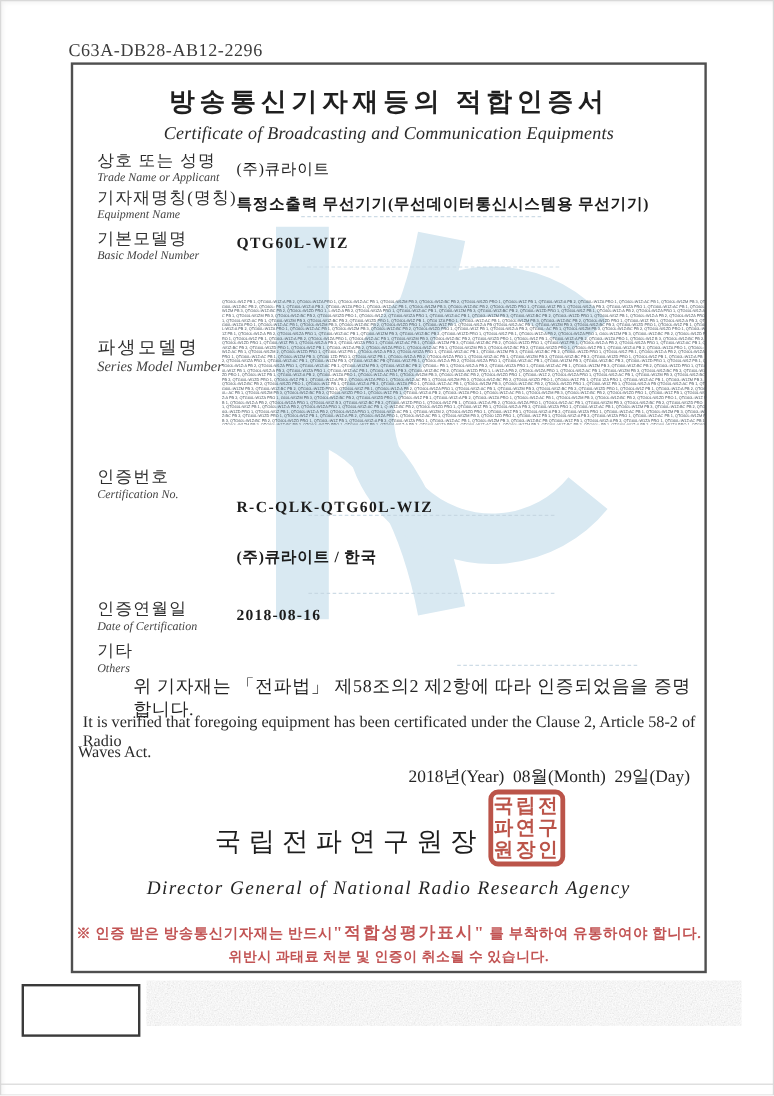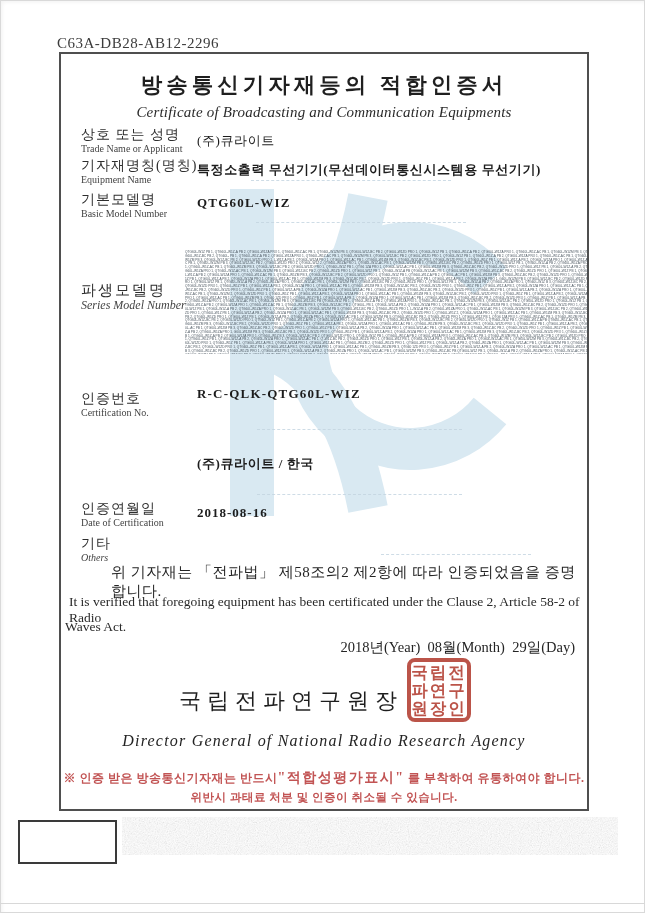--- a/index.html
+++ b/index.html
@@ -16,21 +16,21 @@
   
   .watermark{position:absolute;left:228px;top:185px;width:280px;height:335px;pointer-events:none;}
   
   .title-ko{position:absolute;left:0;top:16px;width:100%;text-align:center;
     font-size:21.5px;font-weight:bold;letter-spacing:4px;color:#1f1f1f;}
   .title-en{position:absolute;left:0;top:50px;width:100%;text-align:center;
     font-size:15px;font-style:italic;color:#2b2b2b;letter-spacing:0.2px;}
   
   .f-label{position:absolute;left:20px;}
   .f-label .ko{font-size:14px;color:#2e2e2e;letter-spacing:1px;display:block;line-height:17px;}
-  .f-label .en{font-size:10px;color:#444;display:block;line-height:12px;}
+  .f-label .en{font-size:10px;color:#444;display:block;line-height:12px;font-style:italic;}
   .f-value{position:absolute;left:136px;font-size:13px;font-weight:bold;color:#1c1c1c;letter-spacing:0.6px;}
   
   .series-block{position:absolute;left:124px;top:196px;width:404px;height:104px;overflow:hidden;}
   .series-inner{width:1212px;transform:scale(0.3333);transform-origin:0 0;
     font-family:"Liberation Sans","DejaVu Sans",sans-serif;font-size:9.6px;line-height:11.4px;
     color:#49545e;word-break:break-all;}
   
   .stmt-ko{position:absolute;left:50px;top:509px;font-size:15px;color:#242424;letter-spacing:0.5px;}
   .stmt-en1{position:absolute;left:8px;top:540px;font-size:13.5px;color:#2a2a2a;}
   .stmt-en2{position:absolute;left:4px;top:565px;font-size:13.5px;color:#2a2a2a;}
@@ -103,21 +103,21 @@
 
     <div class="f-label" style="top:228px">
       <span class="ko" style="font-size:15px;letter-spacing:2px">파생모델명</span>
       <span class="en" style="font-size:12px;font-style:italic">Series Model Number</span>
     </div>
 
     <div class="f-label" style="top:336px">
       <span class="ko">인증번호</span>
       <span class="en">Certification No.</span>
     </div>
-    <div class="f-value" style="top:332px;letter-spacing:1.2px">R-C-QLK-QTG60L-WIZ</div>
+    <div class="f-value" style="top:361px;letter-spacing:1.2px">R-C-QLK-QTG60L-WIZ</div>
 
     <div class="f-value" style="top:401px">(주)큐라이트 / 한국</div>
 
     <div class="f-label" style="top:446px">
       <span class="ko">인증연월일</span>
       <span class="en">Date of Certification</span>
     </div>
     <div class="f-value" style="top:451px;letter-spacing:1px">2018-08-16</div>
 
     <div class="f-label" style="top:481px">

